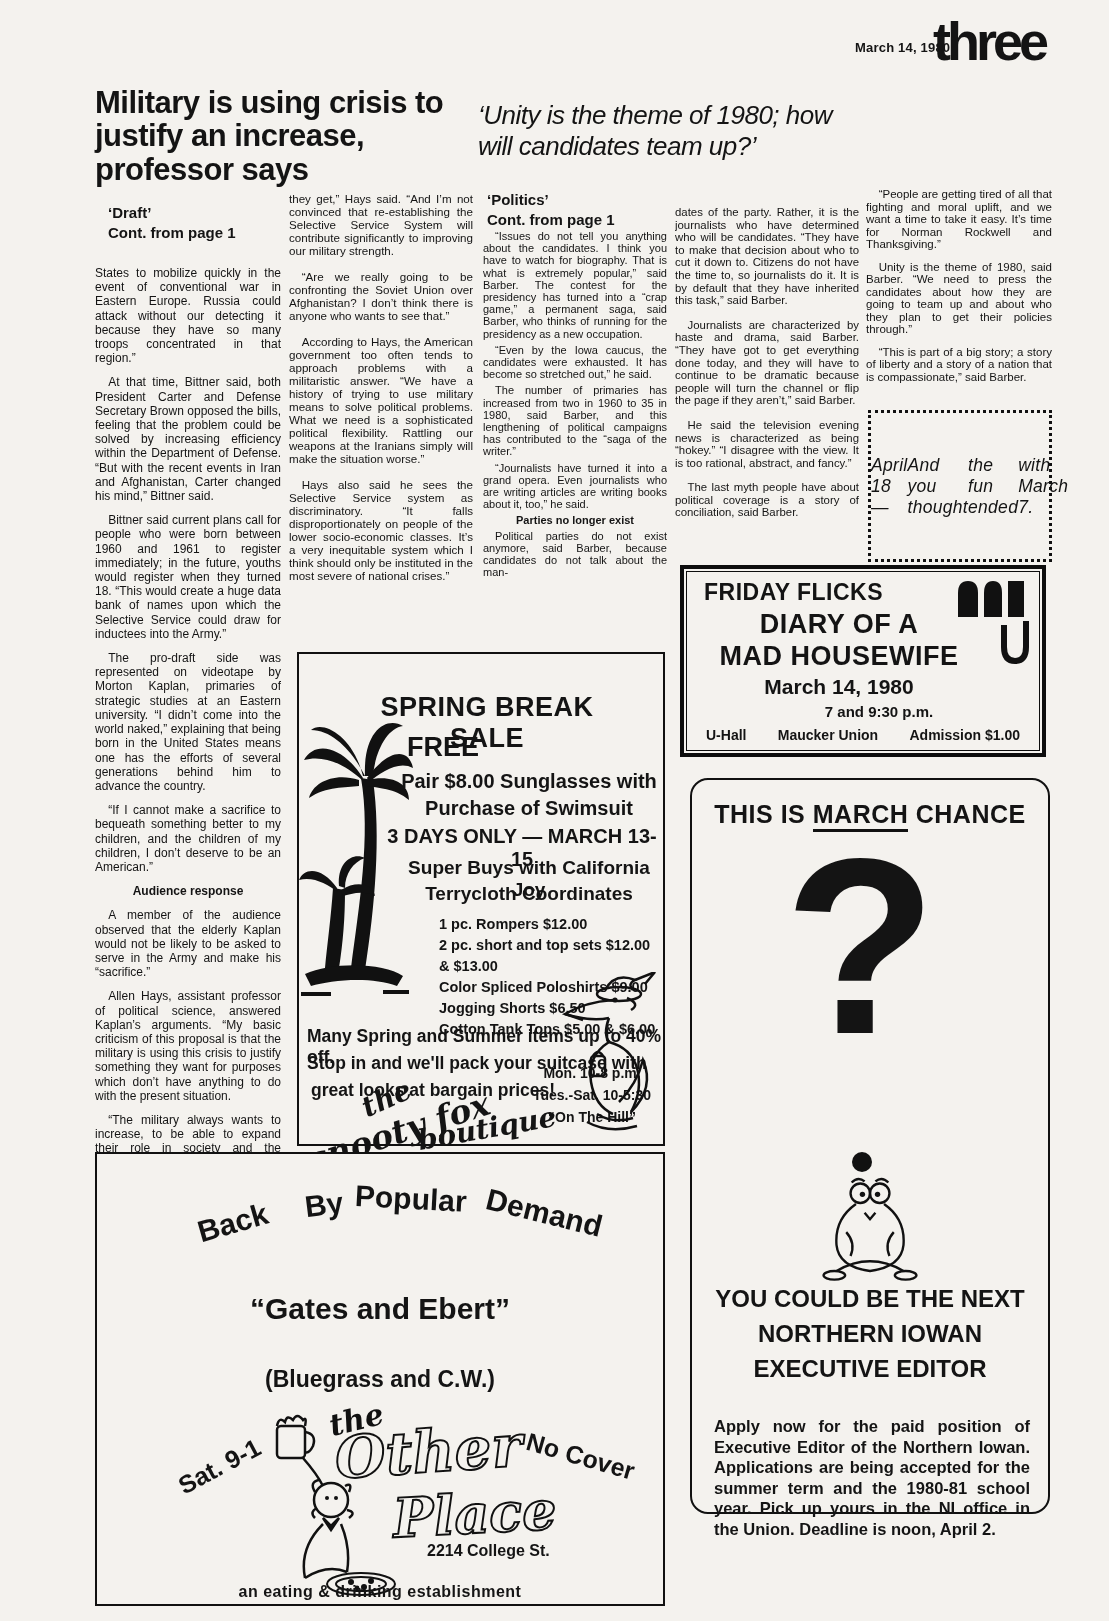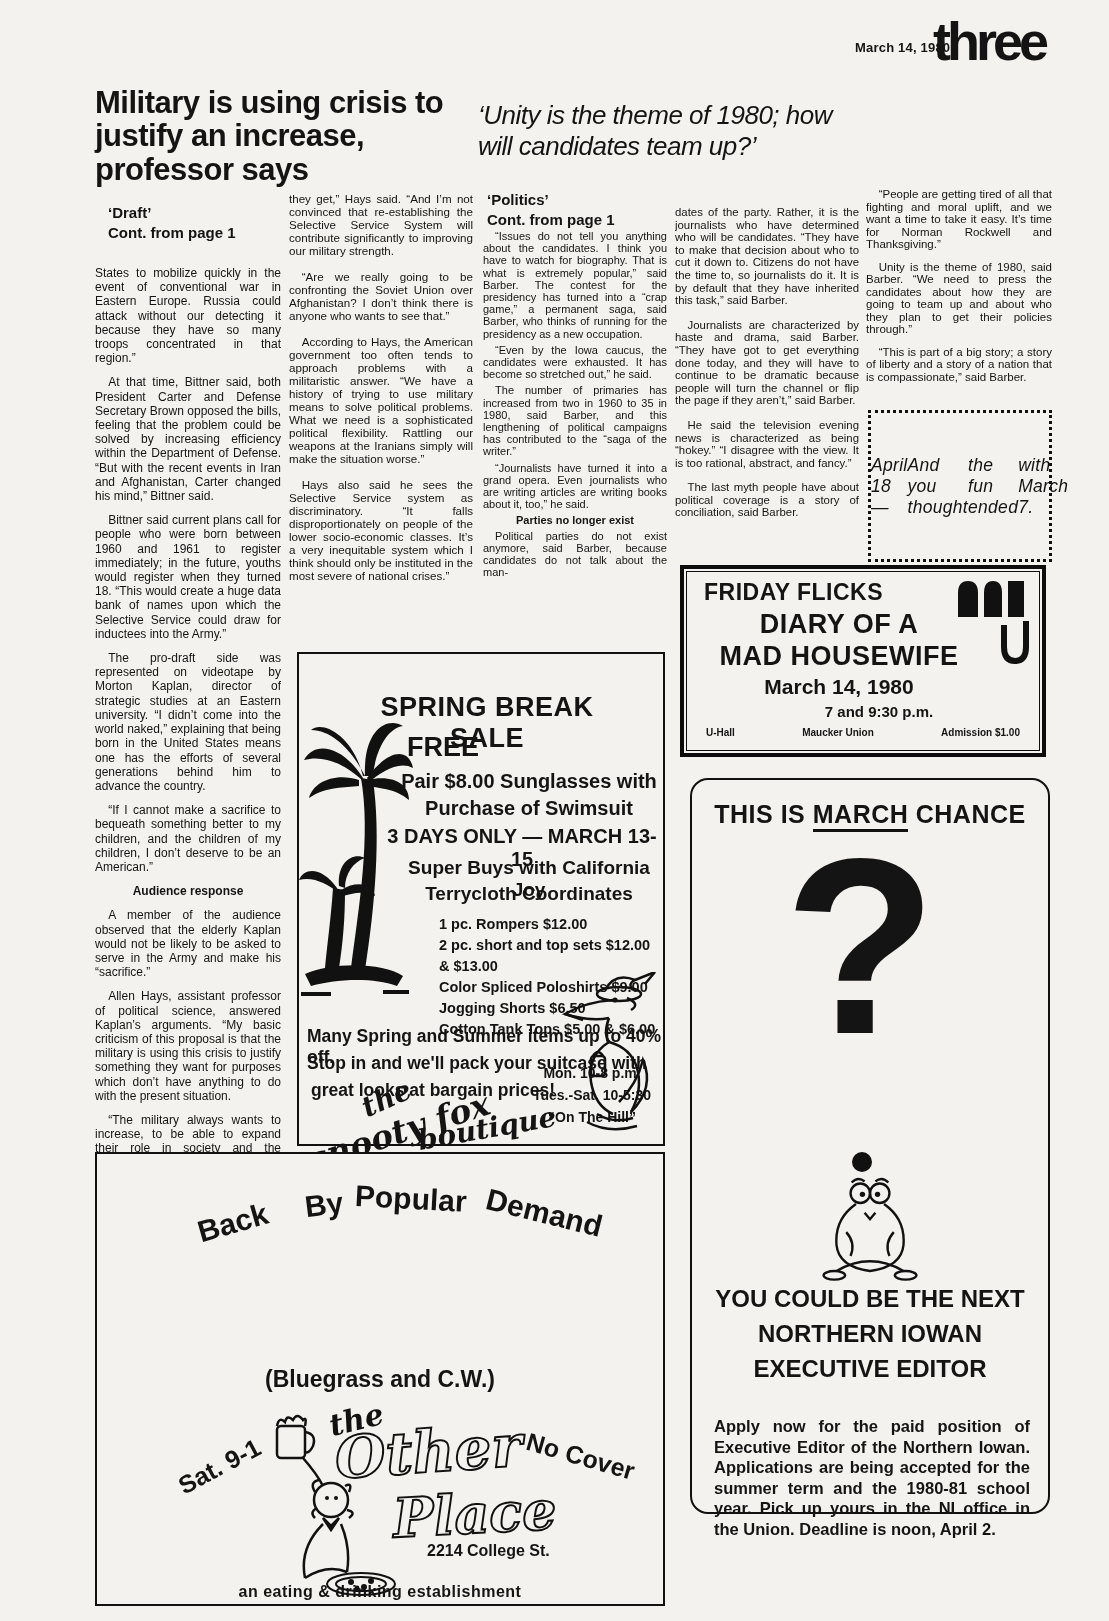--- a/index.html
+++ b/index.html
@@ -30,21 +30,21 @@
   
   .april{border:3px dotted #111;display:flex;flex-direction:row;justify-content:space-around;
          align-items:center;font-style:italic;font-size:17.5px;letter-spacing:.3px;}
   
   .flicks{border:4px solid #0d0d0d;background:#f4f2ee;}
   .flicks-inner{position:absolute;inset:2px;border:1px solid #0d0d0d;}
   .ff-title{font-size:23px;font-weight:bold;letter-spacing:.5px;}
   .ff-movie{font-size:27px;font-weight:bold;letter-spacing:.5px;text-align:center;width:300px;}
   .ff-date{font-size:21px;font-weight:bold;text-align:center;width:300px;}
   .ff-times{font-size:15px;font-weight:bold;text-align:center;width:300px;}
-  .ff-row{display:flex;justify-content:space-between;font-size:10px;font-weight:bold;align-items:flex-end;}
+  .ff-row{display:flex;justify-content:space-between;font-size:14px;font-weight:bold;align-items:flex-end;}
   
   .snooty{border:2px solid #111;background:#f4f2ee;}
   .sf-title{font-size:27px;font-weight:bold;letter-spacing:.5px;}
   .sf-free{font-size:27px;font-weight:bold;}
   .sf-offer{font-size:20px;font-weight:bold;text-align:center;width:270px;}
   .sf-days{font-size:20px;font-weight:bold;text-align:center;width:290px;}
   .sf-super{font-size:19px;font-weight:bold;text-align:center;width:270px;}
   .sf-items{font-size:14.5px;font-weight:bold;line-height:21px;}
   .sf-promo{font-size:17.5px;font-weight:bold;}
   .sf-script{font-family:"DejaVu Serif",serif;font-style:italic;font-weight:bold;}
@@ -80,21 +80,21 @@
   <div class="abs hl-left" style="left:95px;top:86px;width:392px;">Military is using crisis to justify an increase, professor says</div>
   <div class="abs kicker" style="left:108px;top:203px;">
     <div>‘Draft’</div>
     <div>Cont. from page 1</div>
   </div>
 
   <div class="abs col c-draft1" style="left:95px;top:258px;width:186px;height:888px;">
     <p class="flush">States to mobilize quickly in the event of conventional war in Eastern Europe. Russia could attack without our detecting it because they have so many troops concentrated in that region.”</p>
     <p>At that time, Bittner said, both President Carter and Defense Secretary Brown opposed the bills, feeling that the problem could be solved by increasing efficiency within the Department of Defense. “But with the recent events in Iran and Afghanistan, Carter changed his mind,” Bittner said.</p>
     <p>Bittner said current plans call for people who were born between 1960 and 1961 to register immediately; in the future, youths would register when they turned 18. “This would create a huge data bank of names upon which the Selective Service could draw for inductees into the Army.”</p>
-    <p>The pro-draft side was represented on videotape by Morton Kaplan, director of strategic studies at an Eastern university. “I didn’t come into the world naked,” explaining that being born in the United States means one has the efforts of several generations behind him to advance the country.</p>
+    <p>The pro-draft side was represented on videotape by Morton Kaplan, primaries of strategic studies at an Eastern university. “I didn’t come into the world naked,” explaining that being born in the United States means one has the efforts of several generations behind him to advance the country.</p>
     <p>“If I cannot make a sacrifice to bequeath something better to my children, and the children of my children, I don’t deserve to be an American.”</p>
     <p class="crosshead">Audience response</p>
     <p>A member of the audience observed that the elderly Kaplan would not be likely to be asked to serve in the Army and make his “sacrifice.”</p>
     <p>Allen Hays, assistant professor of political science, answered Kaplan’s arguments. “My basic criticism of this proposal is that the military is using this crisis to justify something they want for purposes which don’t have anything to do with the present situation.</p>
     <p>“The military always wants to increase, to be able to expand their role in society and the funding that</p>
   </div>
 
   <div class="abs col c-draft2" style="left:289px;top:192px;width:184px;height:440px;">
     <p class="flush">they get,” Hays said. “And I’m not convinced that re-establishing the Selective Service System will contribute significantly to improving our military strength.</p>
     <p>“Are we really going to be confronting the Soviet Union over Afghanistan? I don’t think there is anyone who wants to see that.”</p>
@@ -252,20 +252,21 @@
       <div>EXECUTIVE EDITOR</div>
     </div>
     <div class="abs ch-body" style="left:22px;top:636px;width:316px;">Apply now for the paid position of Executive Editor of the Northern Iowan. Applications are being accepted for the summer term and the 1980-81 school year. Pick up yours in the NI office in the Union. Deadline is noon, April 2.</div>
   </div>
 
   <div class="abs oplace" style="left:95px;top:1152px;width:566px;height:450px;">
     <div class="abs op-arc" style="left:100px;top:52px;transform:rotate(-16deg);">Back</div>
     <div class="abs op-arc" style="left:208px;top:34px;transform:rotate(-7deg);">By</div>
     <div class="abs op-arc" style="left:258px;top:28px;transform:rotate(3deg);">Popular</div>
     <div class="abs op-arc" style="left:388px;top:42px;transform:rotate(14deg);">Demand</div>
+    <div class="abs op-act" style="left:0px;top:138px;">“Gates and Ebert”</div>
     <div class="abs op-genre" style="left:0px;top:212px;">(Bluegrass and C.W.)</div>
     <div class="abs op-side" style="left:78px;top:298px;transform:rotate(-28deg);">Sat. 9-1</div>
     <div class="abs op-side" style="left:428px;top:288px;transform:rotate(16deg);">No Cover</div>
     <svg class="abs" style="left:168px;top:258px;" width="140" height="190" viewBox="0 0 140 190">
       <g fill="none" stroke="#111" stroke-width="2.5">
         <rect x="12" y="14" width="28" height="32" rx="4"></rect>
         <path d="M40,20 Q52,22 48,34 Q44,42 40,40"></path>
         <path d="M12,14 Q14,4 20,10 Q22,2 28,8 Q32,0 38,8 Q42,4 40,14"></path>
         <path d="M38,46 Q52,62 58,74"></path>
         <circle cx="66" cy="88" r="17"></circle>

